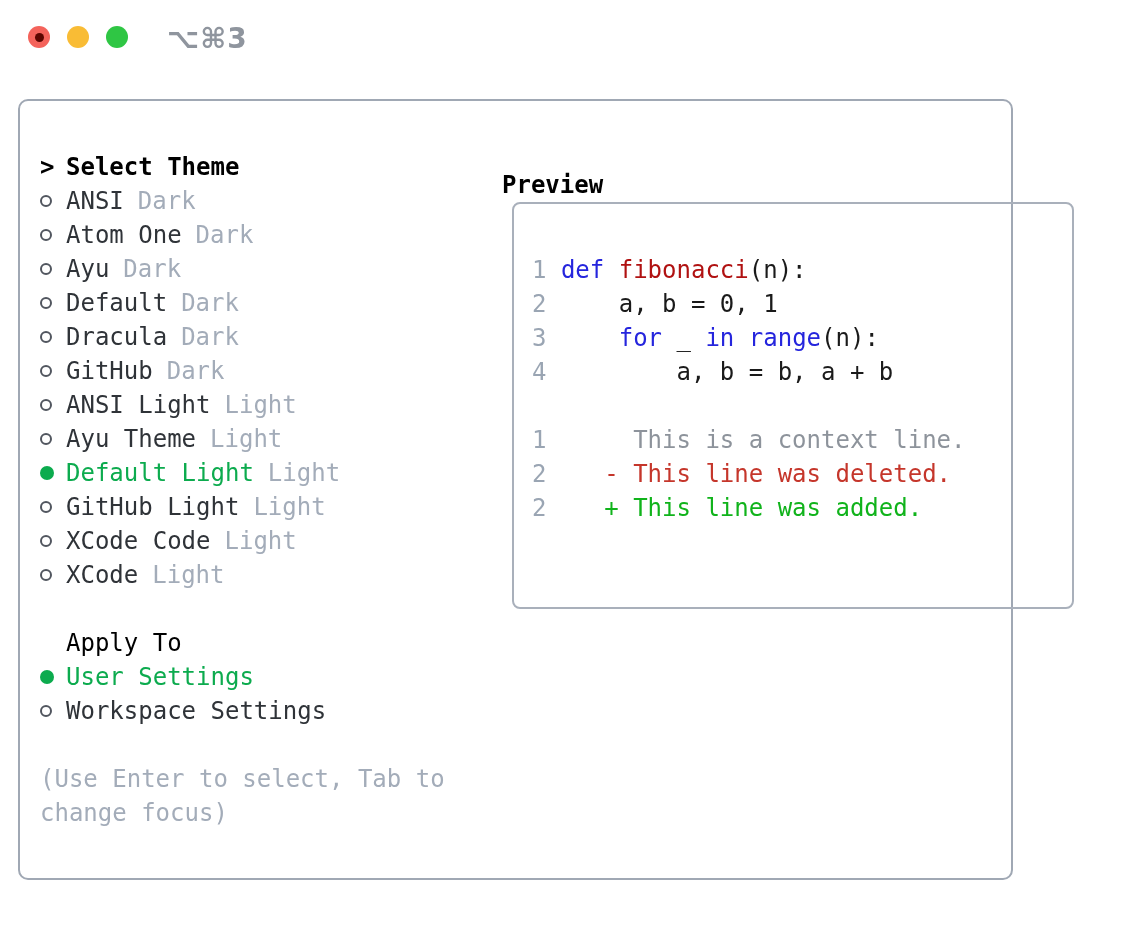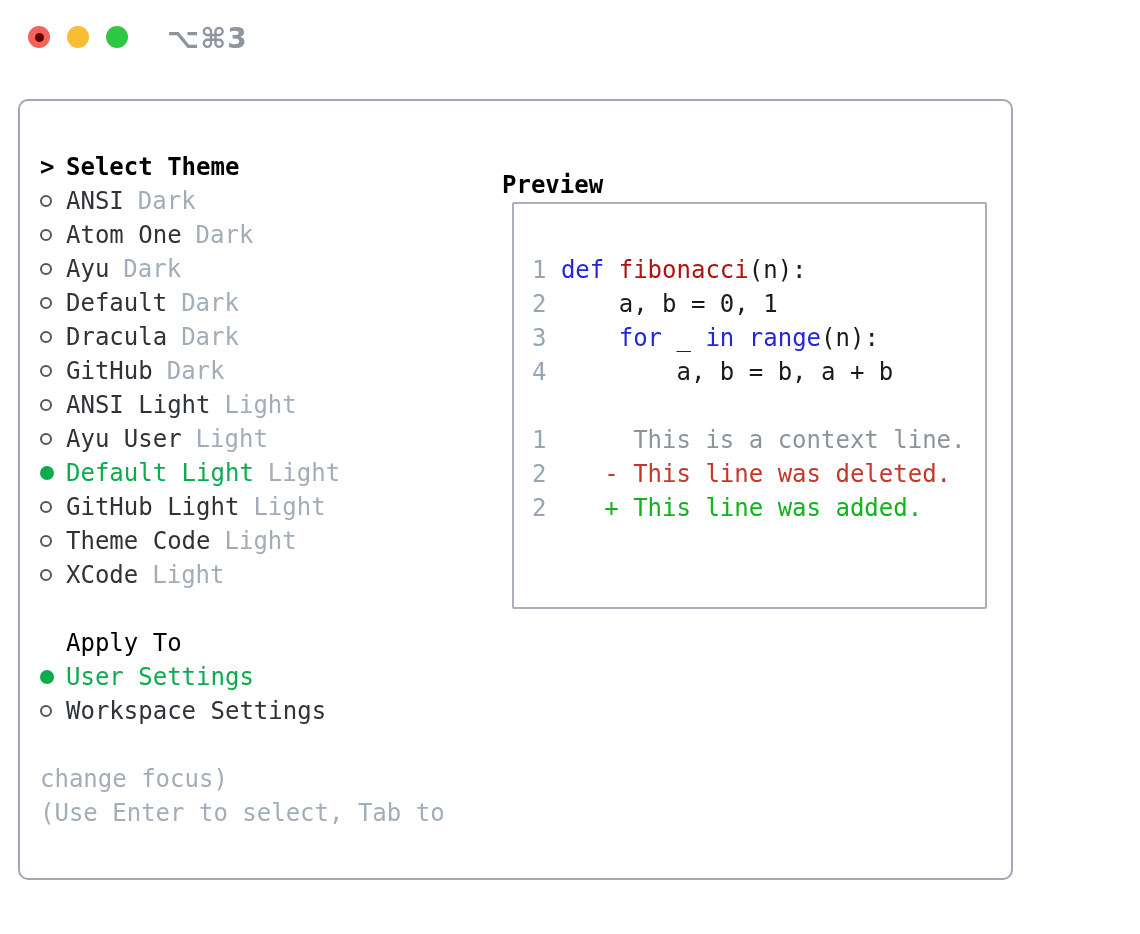--- a/index.html
+++ b/index.html
@@ -57,23 +57,23 @@
   .apply-title { color: var(--c-heading_black); }
   .spacer { height: 34px; }
   .hint-line { height: 34px; line-height: 34px; color: var(--c-muted_gray); white-space: pre; }
   
   .preview-title {
     position: absolute; left: 482px; top: 67px; height: 34px; line-height: 34px;
     font-weight: bold; color: var(--c-heading_black);
   }
   .preview-box {
     position: absolute; left: 492px; top: 101px;
-    width: 475px; height: 407px; box-sizing: border-box;
+    width: 562px; height: 407px; box-sizing: border-box;
     border: 2px solid var(--c-preview_border);
-    border-radius: 2px;
+    border-radius: 8px;
     padding: 49px 0 0 18px;
     overflow: hidden;
   }
   .pline { height: 34px; line-height: 34px; white-space: pre; }
   .seg-num   { color: var(--c-line_number_gray); }
   .seg-kw    { color: var(--c-keyword_blue); }
   .seg-fn    { color: var(--c-function_red); }
   .seg-plain { color: var(--c-code_plain); }
   .seg-ctx   { color: var(--c-context_gray); }
   .seg-del   { color: var(--c-deleted_red); margin-top: 48px; }
@@ -100,44 +100,44 @@
       </div>
 
       <div id="theme-list">
           <div class="row"><span class="marker"><span class="ring"></span></span><span class="name">ANSI</span><span class="tag">Dark</span></div>
           <div class="row"><span class="marker"><span class="ring"></span></span><span class="name">Atom One</span><span class="tag">Dark</span></div>
           <div class="row"><span class="marker"><span class="ring"></span></span><span class="name">Ayu</span><span class="tag">Dark</span></div>
           <div class="row"><span class="marker"><span class="ring"></span></span><span class="name">Default</span><span class="tag">Dark</span></div>
           <div class="row"><span class="marker"><span class="ring"></span></span><span class="name">Dracula</span><span class="tag">Dark</span></div>
           <div class="row"><span class="marker"><span class="ring"></span></span><span class="name">GitHub</span><span class="tag">Dark</span></div>
           <div class="row"><span class="marker"><span class="ring"></span></span><span class="name">ANSI Light</span><span class="tag">Light</span></div>
-          <div class="row"><span class="marker"><span class="ring"></span></span><span class="name">Ayu User</span><span class="tag">Light</span></div>
+          <div class="row"><span class="marker"><span class="ring"></span></span><span class="name">Ayu Theme</span><span class="tag">Light</span></div>
           <div class="row"><span class="marker"><span class="dot-selected"></span></span><span class="name selected">Default Light</span><span class="tag">Light</span></div>
           <div class="row"><span class="marker"><span class="ring"></span></span><span class="name">GitHub Light</span><span class="tag">Light</span></div>
-          <div class="row"><span class="marker"><span class="ring"></span></span><span class="name">Theme Code</span><span class="tag">Light</span></div>
+          <div class="row"><span class="marker"><span class="ring"></span></span><span class="name">XCode Code</span><span class="tag">Light</span></div>
           <div class="row"><span class="marker"><span class="ring"></span></span><span class="name">XCode</span><span class="tag">Light</span></div>
         </div>
 
       <div class="spacer"></div>
 
       <div class="row">
         <span class="marker"></span>
         <span class="apply-title">Apply To</span>
       </div>
 
       <div id="apply-list">
           <div class="row"><span class="marker"><span class="dot-selected"></span></span><span class="name selected">User Settings</span></div>
           <div class="row"><span class="marker"><span class="ring"></span></span><span class="name">Workspace Settings</span></div>
         </div>
 
       <div class="spacer"></div>
 
       <div id="hint">
+          <div class="hint-line">(Use Enter to select, Tab to</div>
           <div class="hint-line">change focus)</div>
-          <div class="hint-line">(Use Enter to select, Tab to</div>
         </div>
     </div>
 
     <div class="preview-title">Preview</div>
 
     <div class="preview-box">
       <div id="preview-lines">
           <div class="pline"><span class="seg-num">1 </span><span class="seg-kw">def</span><span class="seg-plain"> </span><span class="seg-fn">fibonacci</span><span class="seg-plain">(n):</span></div>
           <div class="pline"><span class="seg-num">2 </span><span class="seg-plain">    a, b = 0, 1</span></div>
           <div class="pline"><span class="seg-num">3 </span><span class="seg-plain">    </span><span class="seg-kw">for</span><span class="seg-plain"> _ </span><span class="seg-kw">in</span><span class="seg-plain"> </span><span class="seg-kw">range</span><span class="seg-plain">(n):</span></div>

